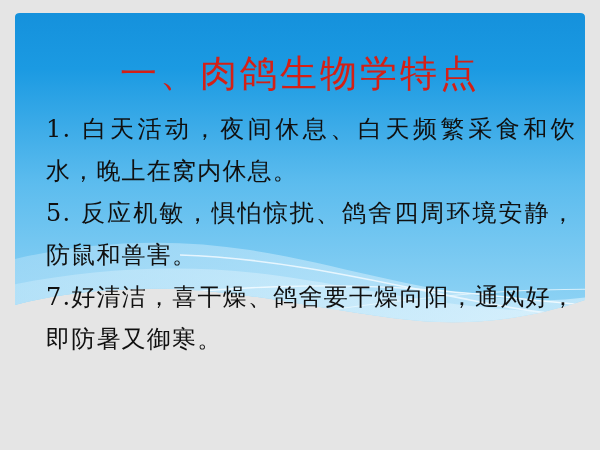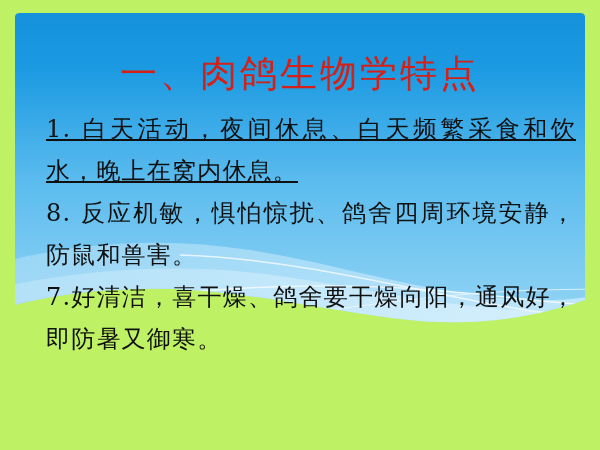--- a/index.html
+++ b/index.html
@@ -79,21 +79,21 @@
     letter-spacing: 1.2px;
     text-align: justify;
     text-justify: inter-ideograph;
     margin: 0 0 0 0;
     font-weight: 500;
   }
 </style>
 </head>
 <body>
 
-<div id="slide" style="background: #bef264;">
+<div id="slide" style="background: #e5e5e5;">
 
   <div id="bg-decoration">
     <svg viewBox="0 0 600 450" xmlns="http://www.w3.org/2000/svg" aria-hidden="true">
       <defs>
         <linearGradient id="panelGrad" x1="0" y1="0" x2="0" y2="1">
           <stop offset="0%" stop-color="#1591dc"></stop>
           <stop offset="18%" stop-color="#1b9ae2"></stop>
           <stop offset="55%" stop-color="#5cbcee"></stop>
           <stop offset="100%" stop-color="#94d5f5"></stop>
         </linearGradient>
@@ -157,19 +157,19 @@
                  C575,289 600,289 615,290" fill="none" stroke="#eaf7fe" stroke-width="1.2" opacity="0.8"></path>
       </g>
     </svg>
   </div>
 
   <div id="content">
 
     <h1 id="slide-title" style="color:#d42016;">一、肉鸽生物学特点</h1>
 
     <ul id="body-list">
-      <li class="body-item" style="color: rgb(16, 16, 16); text-decoration: underline;">1. 白天活动，夜间休息、白天频繁采食和饮水，晚上在窝内休息。</li>
-      <li class="body-item" style="color: rgb(16, 16, 16);">8. 反应机敏，惧怕惊扰、鸽舍四周环境安静，防鼠和兽害。</li>
+      <li class="body-item" style="color: rgb(16, 16, 16);">1. 白天活动，夜间休息、白天频繁采食和饮水，晚上在窝内休息。</li>
+      <li class="body-item" style="color: rgb(16, 16, 16);">5. 反应机敏，惧怕惊扰、鸽舍四周环境安静，防鼠和兽害。</li>
       <li class="body-item" style="color: rgb(16, 16, 16);">7.好清洁，喜干燥、鸽舍要干燥向阳，通风好，即防暑又御寒。</li>
     </ul>
 
   </div>
 </div>
 
 </body></html>

